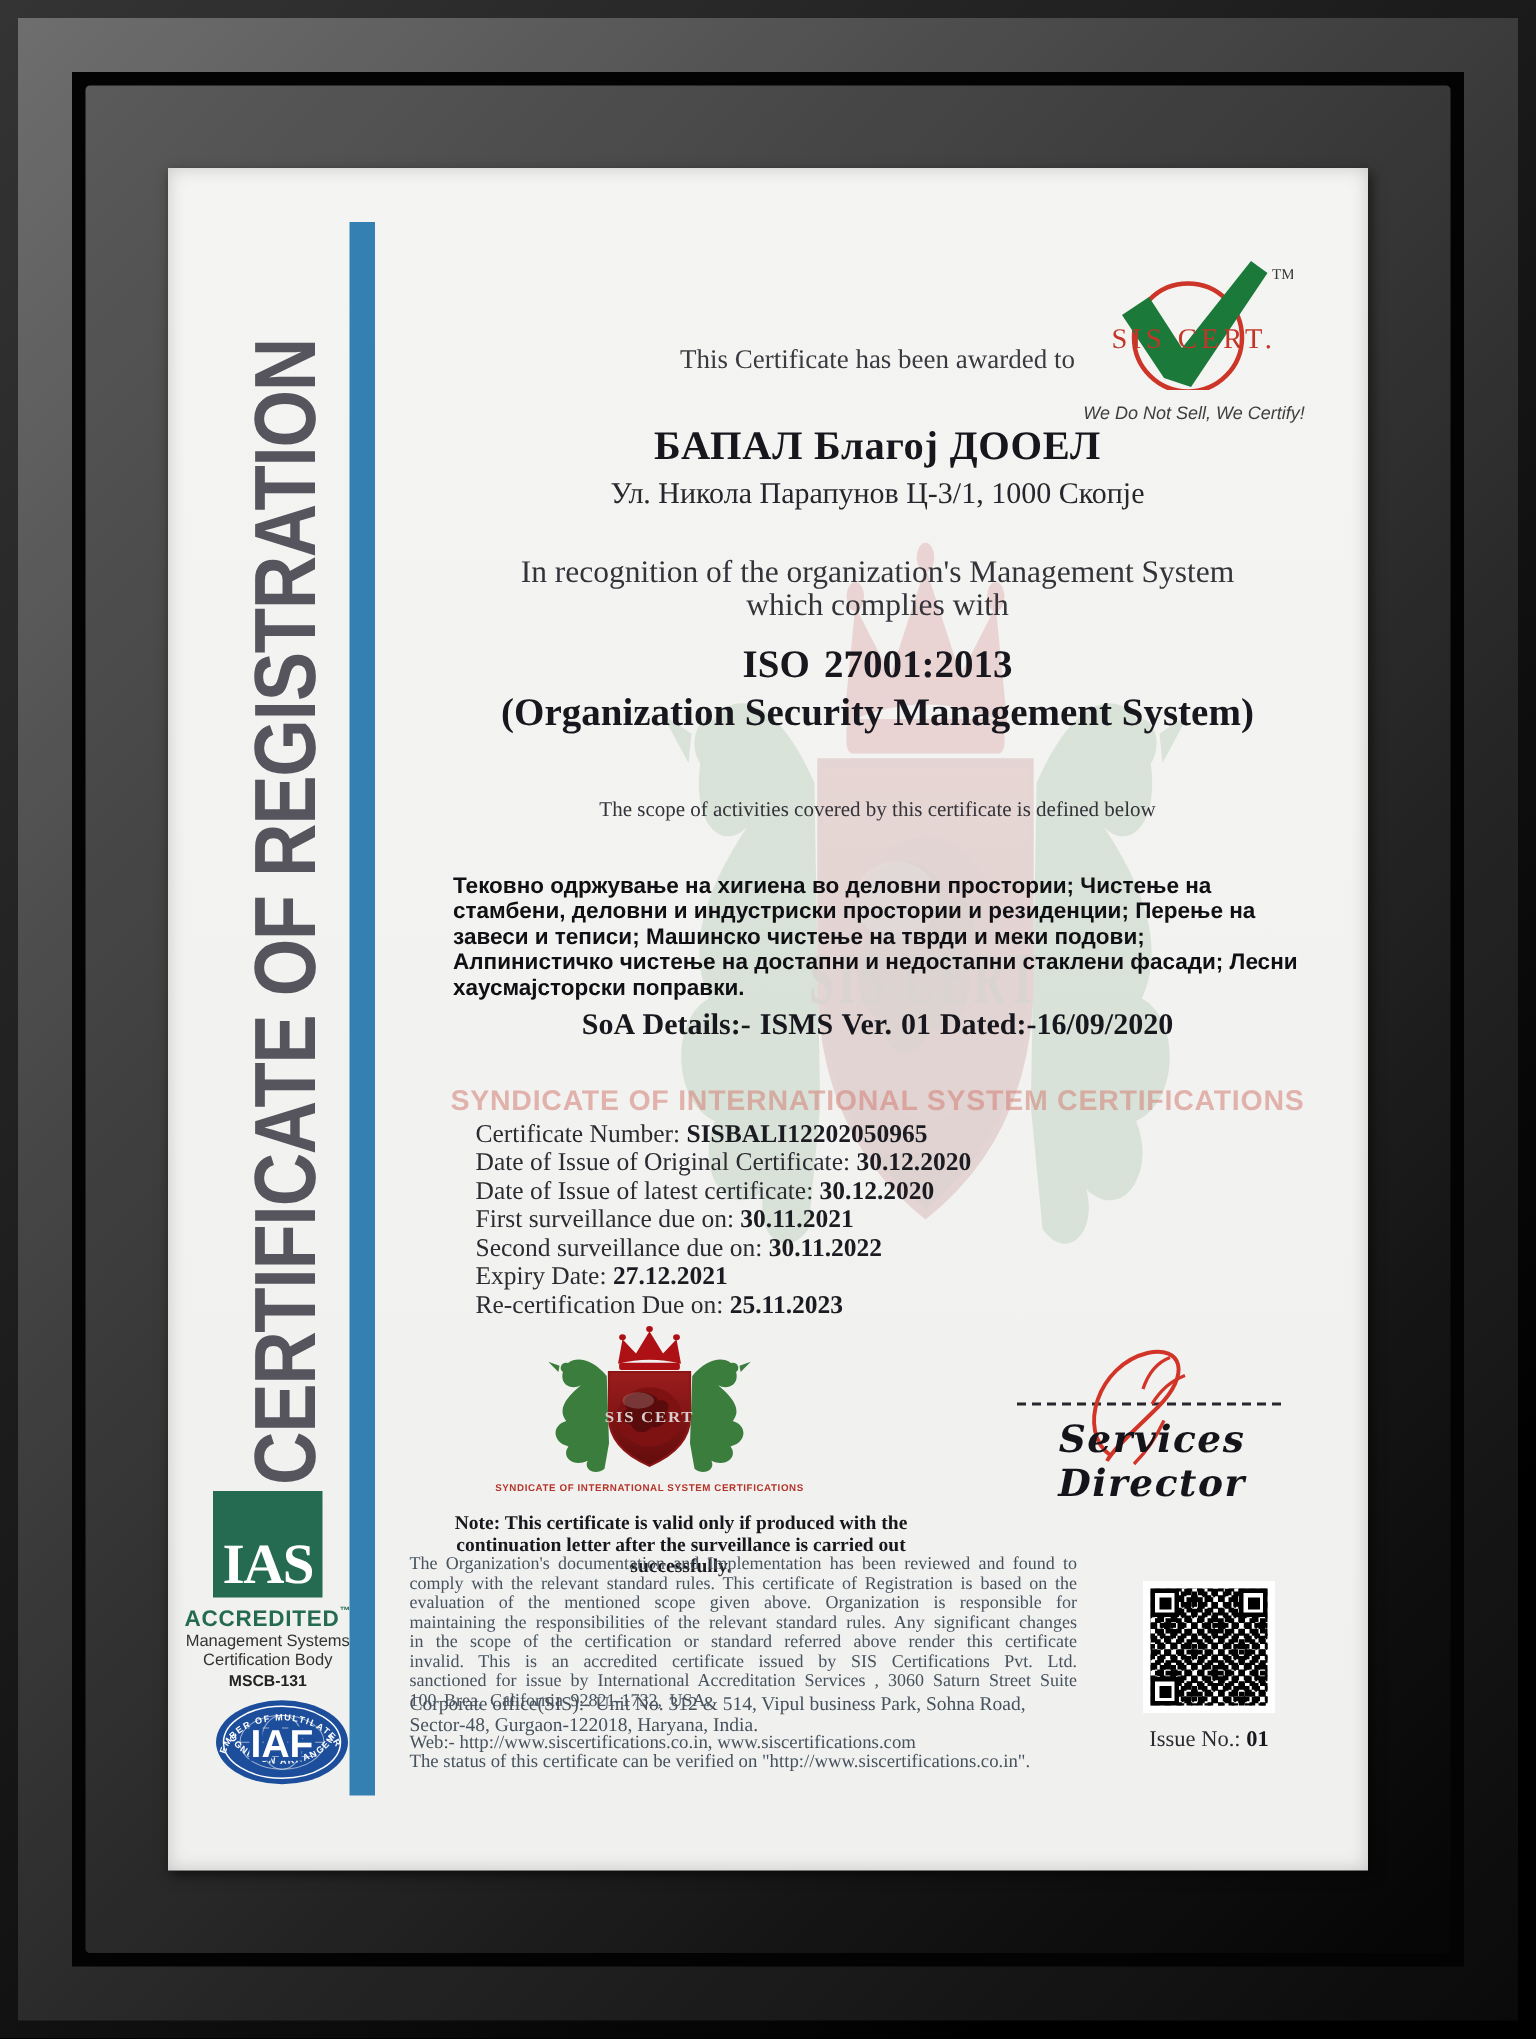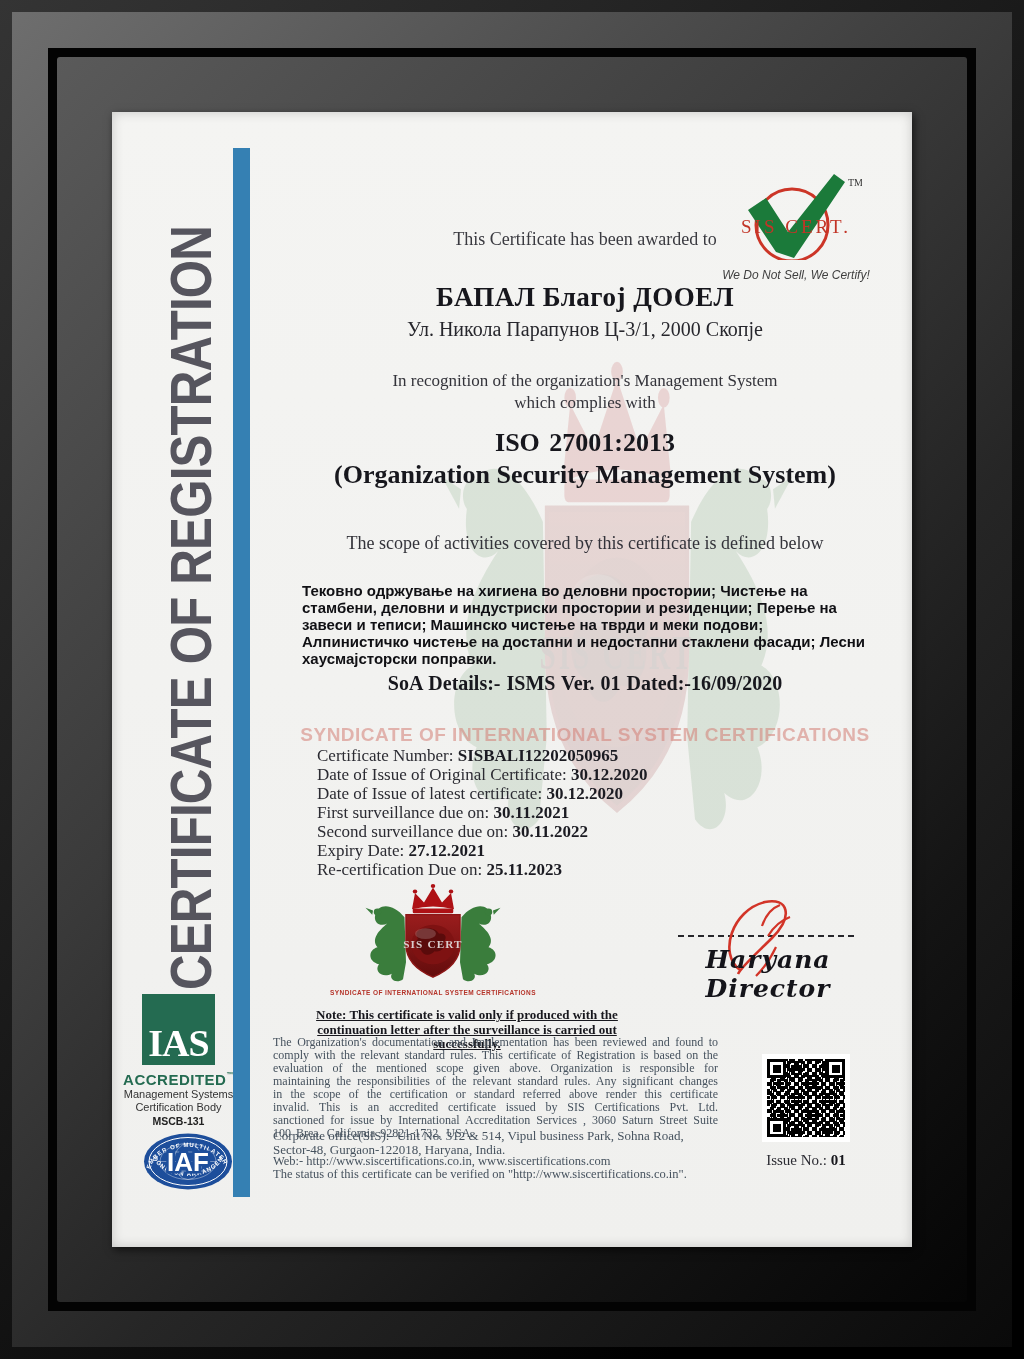--- a/index.html
+++ b/index.html
@@ -26,24 +26,24 @@
   .sis-logo{position:absolute;left:618px;top:56px;width:132px;height:120px;}
   .sis-logo svg{position:absolute;left:0;top:0;}
   .sis-brand{position:absolute;left:-6px;top:48px;width:144px;text-align:center;
              font-size:19px;color:#c23527;letter-spacing:3px;}
   .sis-tag{position:absolute;left:-10px;top:100px;width:152px;text-align:center;
            font-family:"Liberation Sans",sans-serif;font-size:12px;color:#3f3f3f;font-style:italic;}
   
   .awarded{top:117px;font-size:18px;color:#3a3a40;text-align:center;}
   .company{top:170px;font-size:27px;font-weight:bold;color:#16161c;letter-spacing:.5px;}
   .address{top:206px;font-size:20px;color:#26262c;}
-  .recognition{top:258px;font-size:17px;line-height:22px;color:#33333a;}
+  .recognition{top:258px;font-size:21px;line-height:22px;color:#33333a;}
   .standard{top:316px;font-size:26px;font-weight:bold;color:#17171d;word-spacing:3px;}
   .standard-name{top:348px;font-size:26px;font-weight:bold;color:#17171d;}
-  .scope-intro{top:421px;font-size:18px;color:#33333a;}
+  .scope-intro{top:421px;font-size:14px;color:#33333a;}
   .scope{position:absolute;left:190px;top:470px;width:566px;text-align:left;
          font-family:"Liberation Sans",sans-serif;font-weight:bold;font-size:15px;
          line-height:17px;color:#101014;}
   .soa{top:560px;font-size:20px;font-weight:bold;color:#17171d;word-spacing:1px;}
   .wm-text{top:612px;font-family:"Liberation Sans",sans-serif;font-weight:bold;
            font-size:19px;letter-spacing:.5px;color:rgba(212,126,117,.55);}
   
   .details{position:absolute;left:205px;top:634px;font-size:17px;line-height:19px;color:#2b2b32;}
   .details b{color:#1b1b22;}
   
@@ -52,22 +52,22 @@
   .crest-caption{position:absolute;left:186px;top:877px;width:270px;text-align:center;
                  font-family:"Liberation Sans",sans-serif;font-weight:bold;font-size:6.5px;
                  letter-spacing:.4px;color:#b5342a;}
   
   .sig-line{position:absolute;left:566px;top:823px;width:176px;border-top:2px dashed #26262b;}
   .sig-scribble{position:absolute;left:598px;top:780px;}
   .sig-title{position:absolute;left:536px;top:833px;width:240px;text-align:center;
              font-family:"DejaVu Serif",serif;font-style:italic;font-weight:bold;
              font-size:25px;color:#14141a;letter-spacing:1px;}
   
-  .note{position:absolute;left:190px;top:896px;width:330px;text-align:center;
-        font-size:13px;line-height:14.5px;font-weight:bold;color:#17171d;text-decoration:underline;}
+  .note{position:absolute;left:177px;top:896px;width:330px;text-align:center;
+        font-size:13px;line-height:14.5px;font-weight:bold;color:#17171d;}
   .legal{position:absolute;left:161px;top:924px;width:445px;text-align:justify;
          font-size:12px;line-height:13px;color:#46525e;word-spacing:2px;}
   .corporate{position:absolute;left:161px;top:1017px;width:445px;font-size:13px;
              line-height:13.5px;color:#46525e;}
   .weblines{position:absolute;left:161px;top:1043px;width:470px;font-size:12.5px;
             line-height:13px;color:#46525e;}
   
   .qr{position:absolute;left:650px;top:942px;width:78px;height:78px;background:#fff;padding:5px;}
   .qr-inner{position:relative;width:78px;height:78px;
     background:
@@ -153,21 +153,21 @@
         <circle cx="62" cy="57" r="36" fill="none" stroke="#cc3527" stroke-width="3"></circle>
         <path d="M18,42 L36,30 L58,64 L104,6 L115,14 L64,90 L46,84 Z" fill="#1b7a3a"></path>
         <text x="118" y="18" font-family="Liberation Serif, serif" font-size="10" fill="#333">TM</text>
       </svg>
       <div class="sis-brand">SIS CERT.</div>
       <div class="sis-tag">We Do Not Sell, We Certify!</div>
     </div>
 
     <div class="cc awarded">This Certificate has been awarded to</div>
     <div class="cc company">БАПАЛ Благој ДООЕЛ</div>
-    <div class="cc address">Ул. Никола Парапунов Ц-3/1, 2000 Скопје</div>
+    <div class="cc address">Ул. Никола Парапунов Ц-3/1, 1000 Скопје</div>
     <div class="cc recognition">
       <div>In recognition of  the organization's Management System</div>
       <div>which complies with</div>
     </div>
     <div class="cc standard">ISO 27001:2013</div>
     <div class="cc standard-name">(Organization Security Management System)</div>
 
     <div class="cc scope-intro">The scope of  activities covered by this certificate is defined below</div>
     <div class="scope">Тековно одржување на хигиена во деловни простории; Чистење на стамбени, деловни и индустриски простории и резиденции; Перење на завеси и теписи; Машинско чистење на тврди и меки подови; Алпинистичко чистење на достапни и недостапни стаклени фасади; Лесни хаусмајсторски поправки.</div>
     <div class="cc soa">SoA Details:- ISMS  Ver. 01 Dated:-16/09/2020</div>
@@ -188,21 +188,21 @@
       <use href="#crest-g"></use>
       <text x="100" y="97" text-anchor="middle" font-family="Liberation Serif, serif" font-weight="bold" font-size="15" fill="#d8cccc" letter-spacing="1.5">SIS CERT</text>
     </svg>
     <div class="crest-caption">SYNDICATE OF INTERNATIONAL SYSTEM CERTIFICATIONS</div>
 
     <div class="sig-line"></div>
     <svg class="sig-scribble" width="95" height="90" viewBox="0 0 95 90">
       <path d="M30,78 C8,62 22,18 55,10 C78,5 84,24 62,46 C47,61 32,74 28,82" fill="none" stroke="#d23428" stroke-width="2.6"></path>
       <path d="M52,34 C56,22 62,16 70,13 M58,44 C64,34 72,28 80,25 M66,55 C60,68 52,78 46,84" fill="none" stroke="#d23428" stroke-width="2.2"></path>
     </svg>
-    <div class="sig-title">Haryana Director</div>
+    <div class="sig-title">Services Director</div>
 
     <div class="note">
       <div>Note: This certificate is valid only if  produced with the</div>
       <div>continuation letter after the surveillance is carried out successfully.</div>
     </div>
     <div class="legal">The Organization's  documentation and Implementation has been reviewed and found to comply with the relevant standard rules. This certificate of  Registration is based on the evaluation of  the mentioned scope given above. Organization is responsible for maintaining the responsibilities of  the relevant standard rules. Any significant changes in the scope of the certification or standard referred  above render this certificate invalid. This is an accredited certificate issued by SIS Certifications Pvt. Ltd. sanctioned for issue by International Accreditation Services , 3060 Saturn Street Suite 100 Brea, California 92821-1732, USA.</div>
     <div class="corporate">Corporate  office(SIS):- Unit No. 312 &amp; 514, Vipul business Park, Sohna Road, Sector-48, Gurgaon-122018, Haryana, India.</div>
     <div class="weblines">
       <div>Web:- http://www.siscertifications.co.in, www.siscertifications.com</div>
       <div>The status  of  this certificate can be verified on "http://www.siscertifications.co.in".</div>

